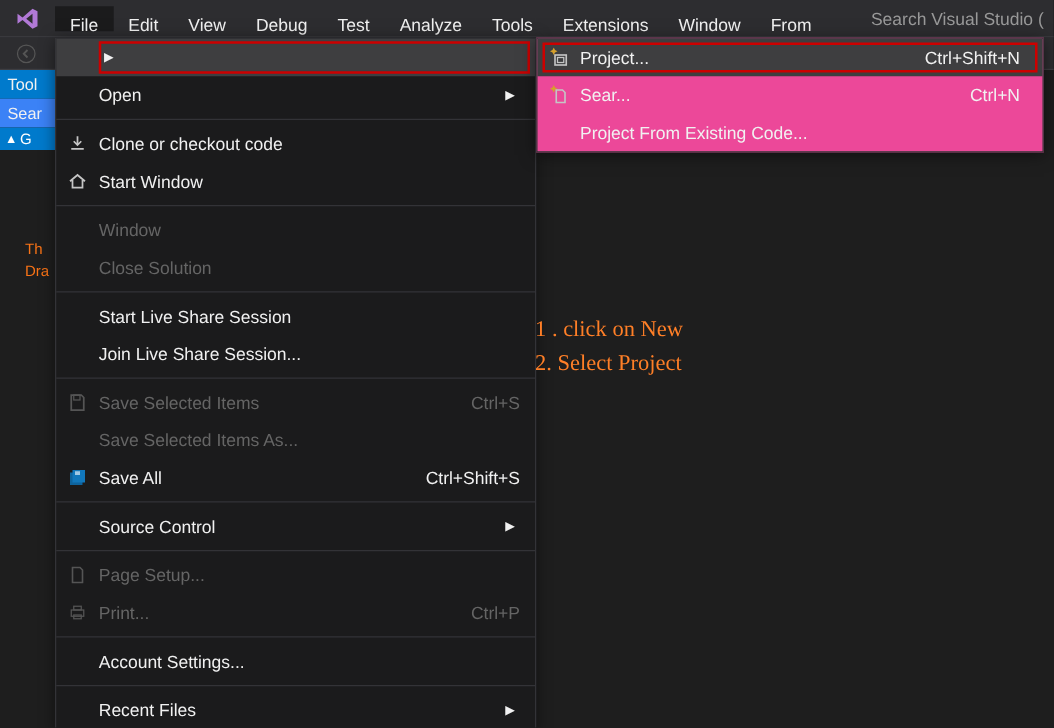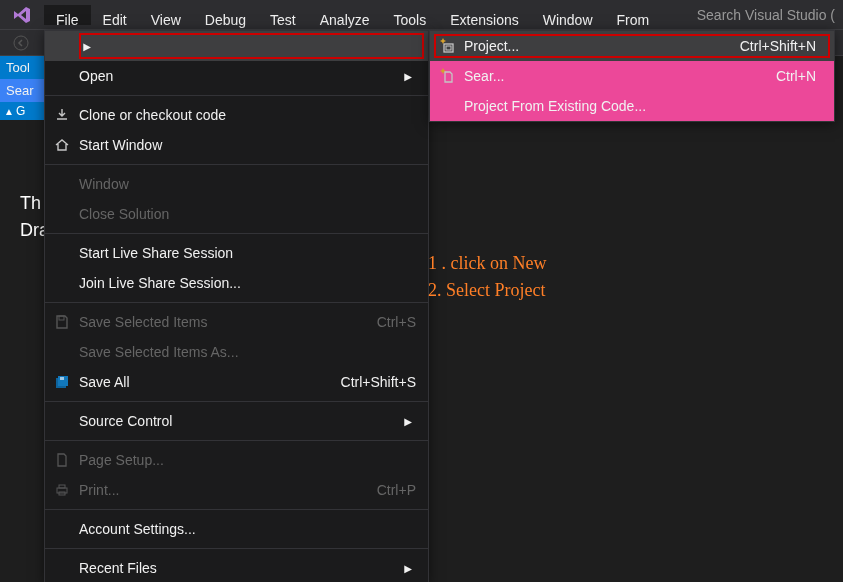--- a/index.html
+++ b/index.html
@@ -80,22 +80,22 @@
     font-size: 12px;
     display: flex;
     align-items: center;
     gap: 2px;
   }
 
   .canvas-text {
     position: absolute;
     left: 20px;
     top: 190px;
-    color: #ffffff;
-    font-size: 18px;
+    color: #f97316;
+    font-size: 12px;
     line-height: 1.5;
   }
 
   .dropdown {
     position: absolute;
     left: 44px;
     top: 30px;
     width: 385px;
     background: #1b1b1c;
     border: 1px solid #333337;

